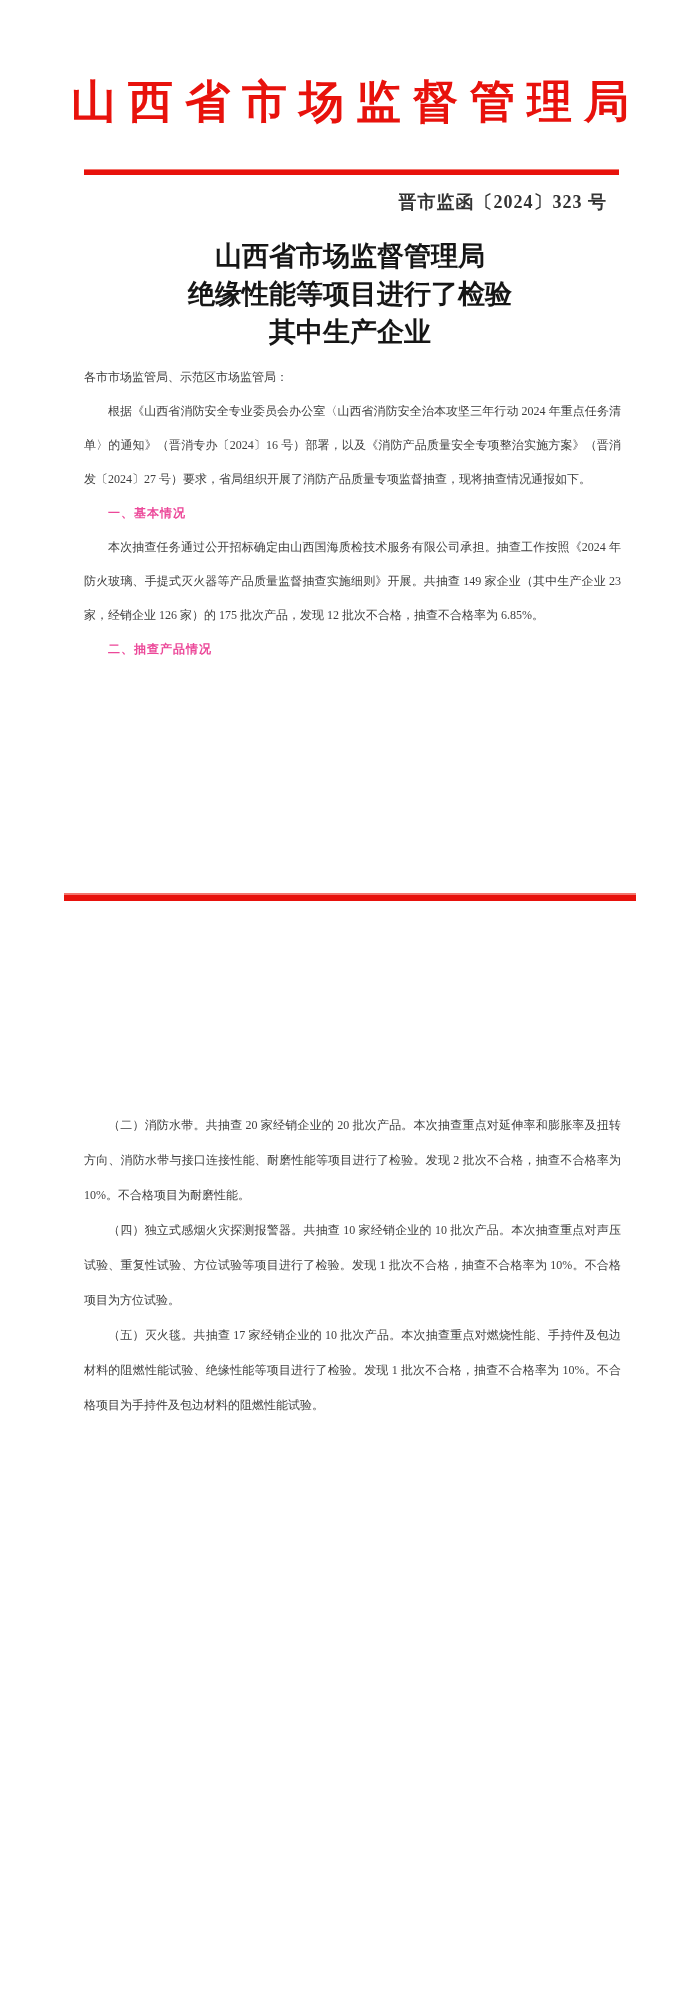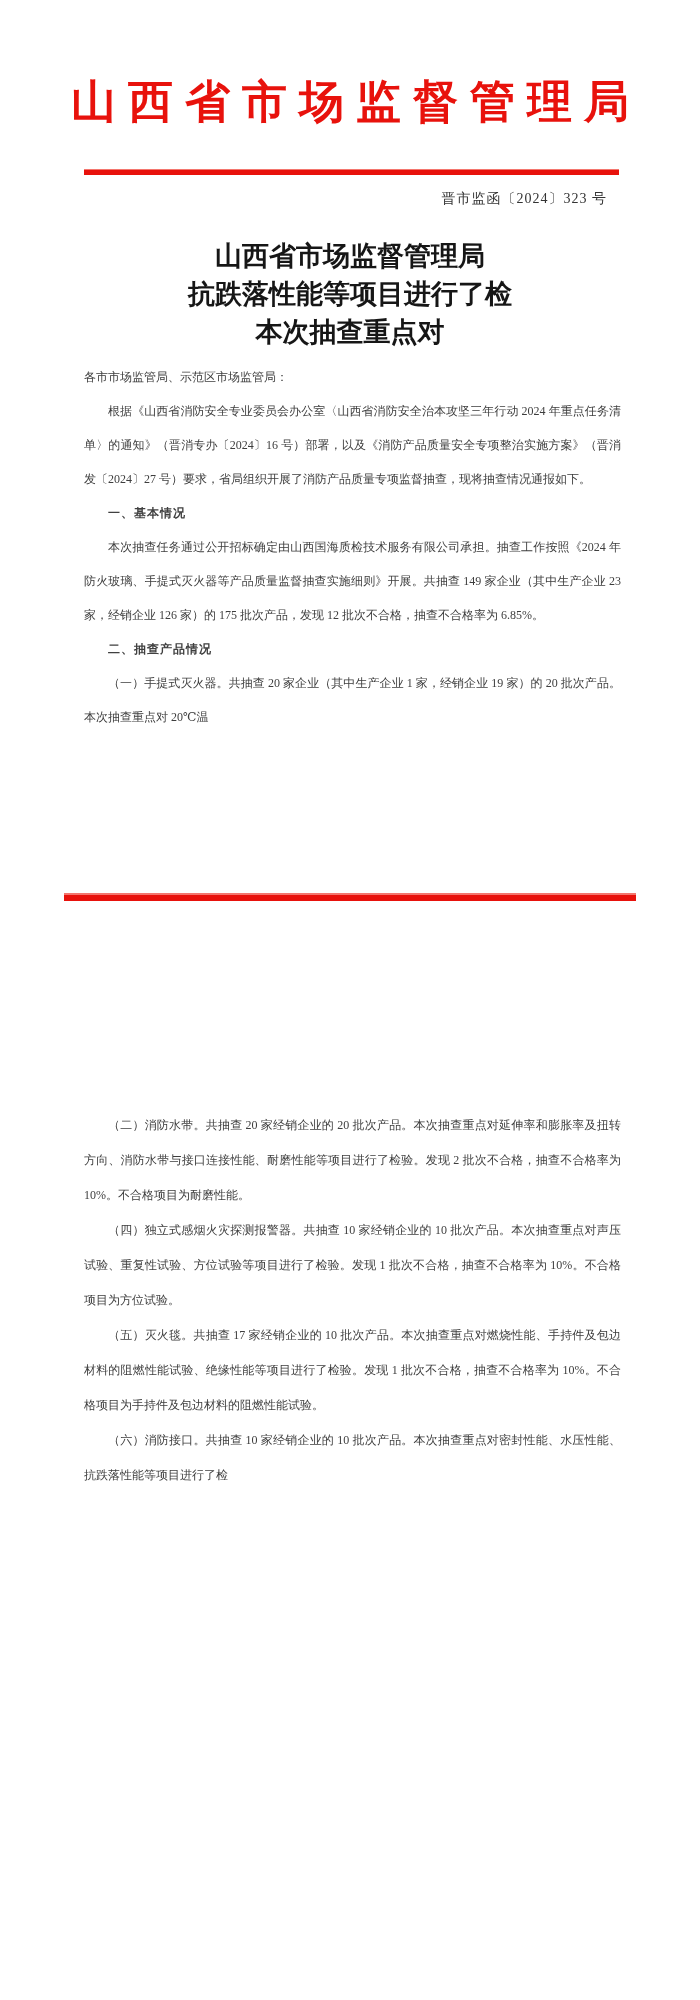--- a/index.html
+++ b/index.html
@@ -18,23 +18,24 @@
     color:#e8120c;
     white-space:nowrap;
   }
   .rule-top{
     position:absolute;top:169px;left:84px;width:535px;height:5px;
     background:#e8120c;
     border-top:1px solid #f4766e;
   }
   .doc-number{
     position:absolute;top:190px;right:93px;
-    font-size:14px;color:#333333;
+    font-size:18px;color:#333333;
     letter-spacing:1px;
     white-space:nowrap;
+    font-weight:bold;
   }
   .doc-title{
     position:absolute;top:237px;left:0;width:700px;
     text-align:center;
     font-size:27px;font-weight:bold;line-height:38px;
     color:#161616;
   }
   .body{
     position:absolute;left:84px;width:537px;
     font-size:12px;line-height:34px;
@@ -43,21 +44,21 @@
   }
   .body-p1{top:360px;}
   .body-p2{top:1108px;line-height:35px;}
   .body p{
     margin:0;padding:0;
     text-justify:inter-ideograph;
   }
   .body p.indent{text-indent:2em;}
   .body p.hd{
     font-family:"Liberation Sans","DejaVu Sans",sans-serif;
-    font-weight:bold;color:#404040;
+    font-weight:bold;color:#ec4899;
     letter-spacing:1px;
   }
   .rule-separator{
     position:absolute;top:893px;left:64px;width:572px;height:6px;
     background:#e8120c;
     border-top:2px solid #f4766e;
   }
   .page-number{
     position:absolute;top:1878px;left:82px;
     font-size:17px;color:#3d3d3d;
@@ -75,39 +76,37 @@
 <div class="page">
 
   <div class="letterhead">山西省市场监督管理局</div>
 
   <div class="rule-top"></div>
 
   <div class="doc-number">晋市监函〔2024〕323 号</div>
 
   <div class="doc-title">
     <div>山西省市场监督管理局</div>
-    <div>抗跌落性能等项目进行了检</div>
-    <div>本次抽查重点对</div>
+    <div>绝缘性能等项目进行了检验</div>
+    <div>其中生产企业</div>
   </div>
 
   <div class="body body-p1">
       <p>各市市场监管局、示范区市场监管局：</p>
       <p class="indent">根据《山西省消防安全专业委员会办公室〈山西省消防安全治本攻坚三年行动 2024 年重点任务清单〉的通知》（晋消专办〔2024〕16 号）部署，以及《消防产品质量安全专项整治实施方案》（晋消发〔2024〕27 号）要求，省局组织开展了消防产品质量专项监督抽查，现将抽查情况通报如下。</p>
       <p class="indent hd">一、基本情况</p>
       <p class="indent">本次抽查任务通过公开招标确定由山西国海质检技术服务有限公司承担。抽查工作按照《2024 年防火玻璃、手提式灭火器等产品质量监督抽查实施细则》开展。共抽查 149 家企业（其中生产企业 23 家，经销企业 126 家）的 175 批次产品，发现 12 批次不合格，抽查不合格率为 6.85%。</p>
       <p class="indent hd">二、抽查产品情况</p>
-      <p class="indent">（一）手提式灭火器。共抽查 20 家企业（其中生产企业 1 家，经销企业 19 家）的 20 批次产品。本次抽查重点对 20℃温</p>
     </div>
 
   <div class="rule-separator"></div>
 
   <div class="body body-p2">
       <p class="indent">（二）消防水带。共抽查 20 家经销企业的 20 批次产品。本次抽查重点对延伸率和膨胀率及扭转方向、消防水带与接口连接性能、耐磨性能等项目进行了检验。发现 2 批次不合格，抽查不合格率为 10%。不合格项目为耐磨性能。</p>
       <p class="indent">（四）独立式感烟火灾探测报警器。共抽查 10 家经销企业的 10 批次产品。本次抽查重点对声压试验、重复性试验、方位试验等项目进行了检验。发现 1 批次不合格，抽查不合格率为 10%。不合格项目为方位试验。</p>
       <p class="indent">（五）灭火毯。共抽查 17 家经销企业的 10 批次产品。本次抽查重点对燃烧性能、手持件及包边材料的阻燃性能试验、绝缘性能等项目进行了检验。发现 1 批次不合格，抽查不合格率为 10%。不合格项目为手持件及包边材料的阻燃性能试验。</p>
-      <p class="indent">（六）消防接口。共抽查 10 家经销企业的 10 批次产品。本次抽查重点对密封性能、水压性能、抗跌落性能等项目进行了检</p>
     </div>
 
   <div class="page-number">- 2 -</div>
 
   <div class="scan-speck"></div>
 
 </div>
 
 </body></html>

